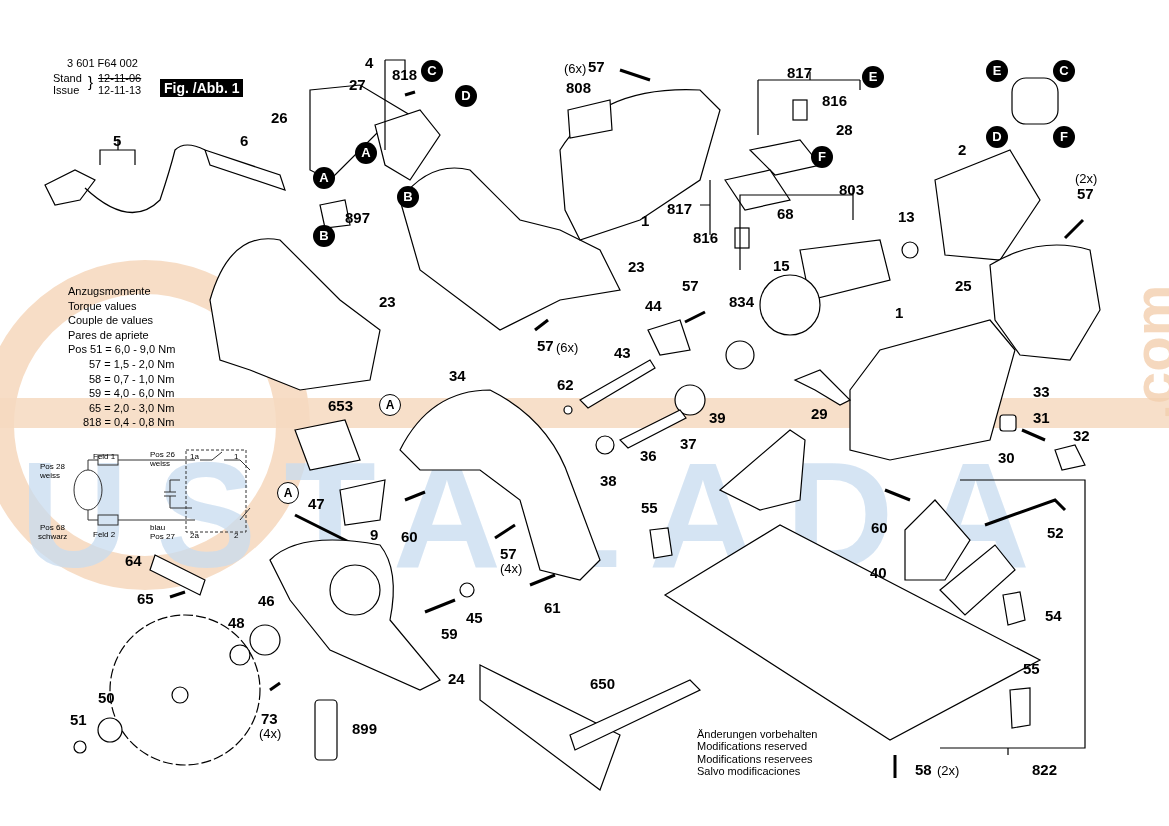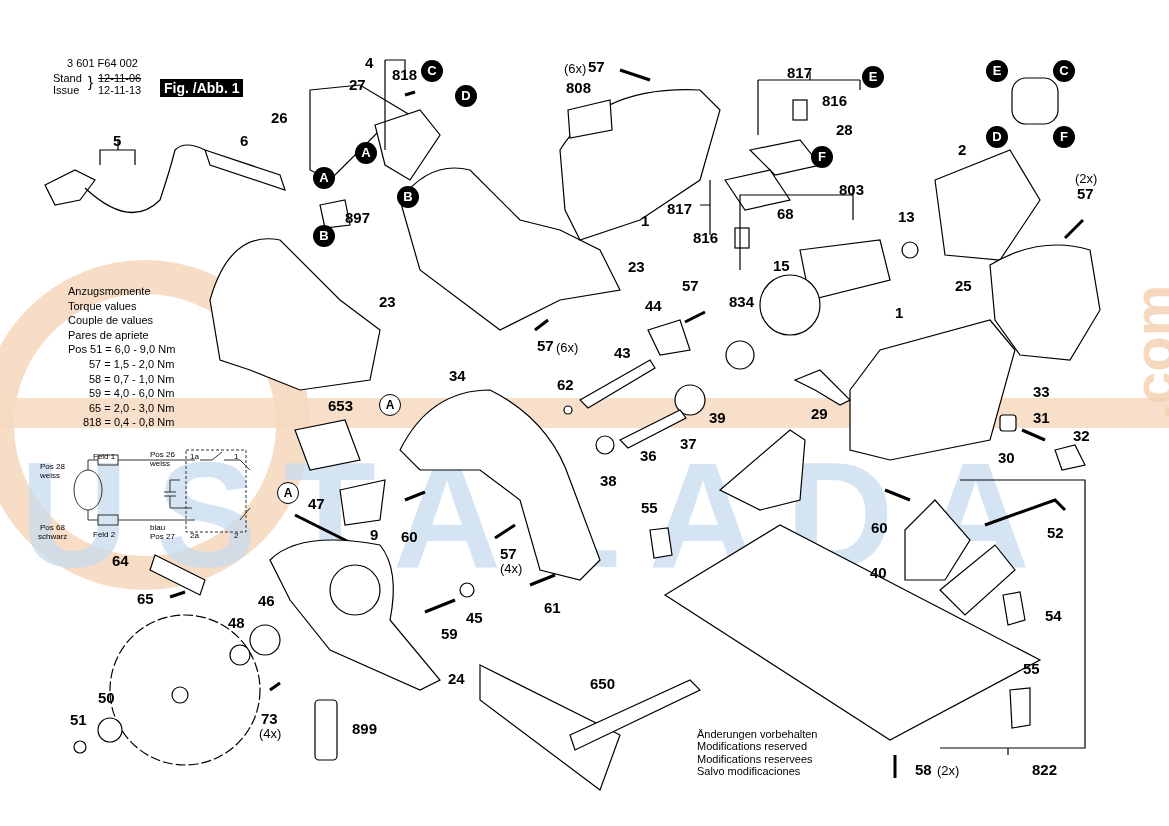--- a/index.html
+++ b/index.html
@@ -255,21 +255,21 @@
 <div class="lbl" style="left:401px; top:529px;">60</div>
 <div class="lbl" style="left:500px; top:546px;">57</div>
 <div class="qty" style="left:500px; top:561px;">(4x)</div>
 <div class="lbl" style="left:641px; top:500px;">55</div>
 <div class="lbl" style="left:871px; top:520px;">60</div>
 <div class="lbl" style="left:1047px; top:525px;">52</div>
 <div class="lbl" style="left:870px; top:565px;">40</div>
 <div class="lbl" style="left:1045px; top:608px;">54</div>
 <div class="lbl" style="left:1023px; top:661px;">55</div>
 
-<div class="lbl" style="left:112px; top:553px;">64</div>
+<div class="lbl" style="left:125px; top:553px;">64</div>
 <div class="lbl" style="left:137px; top:591px;">65</div>
 <div class="lbl" style="left:258px; top:593px;">46</div>
 <div class="lbl" style="left:228px; top:615px;">48</div>
 <div class="lbl" style="left:544px; top:600px;">61</div>
 <div class="lbl" style="left:466px; top:610px;">45</div>
 <div class="lbl" style="left:441px; top:626px;">59</div>
 <div class="lbl" style="left:448px; top:671px;">24</div>
 <div class="lbl" style="left:590px; top:676px;">650</div>
 
 <div class="lbl" style="left:98px; top:690px;">50</div>

